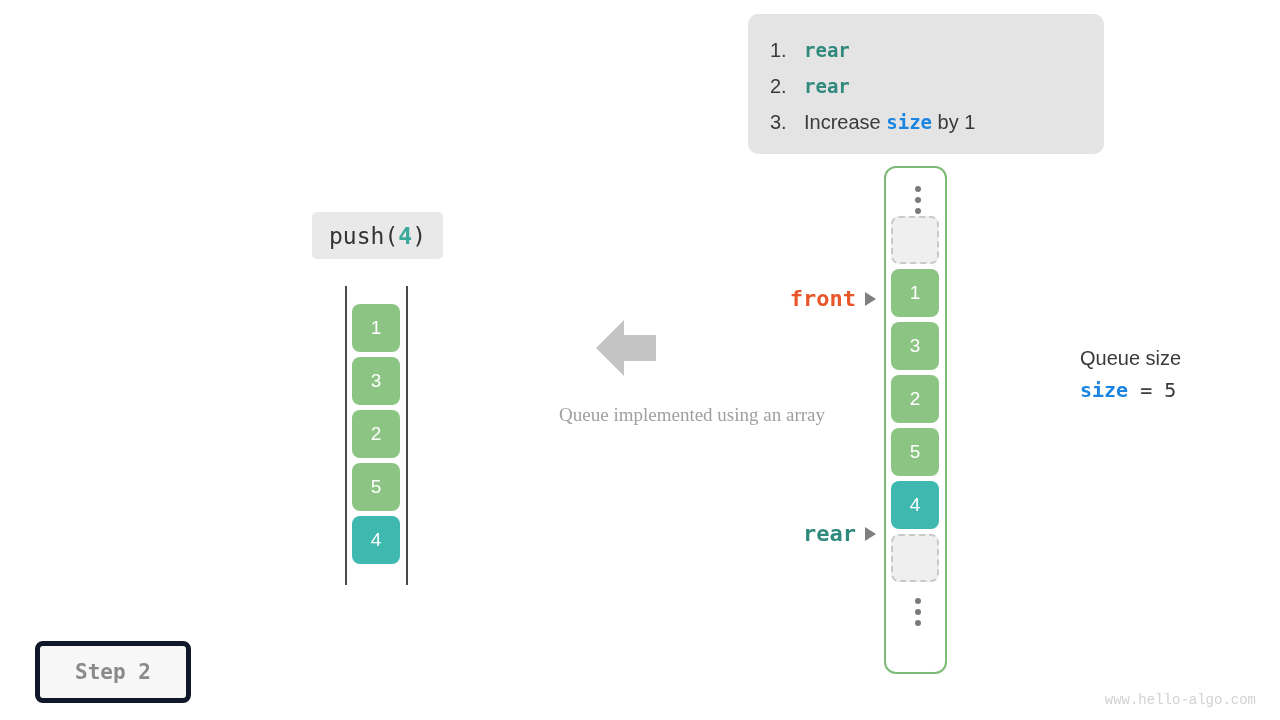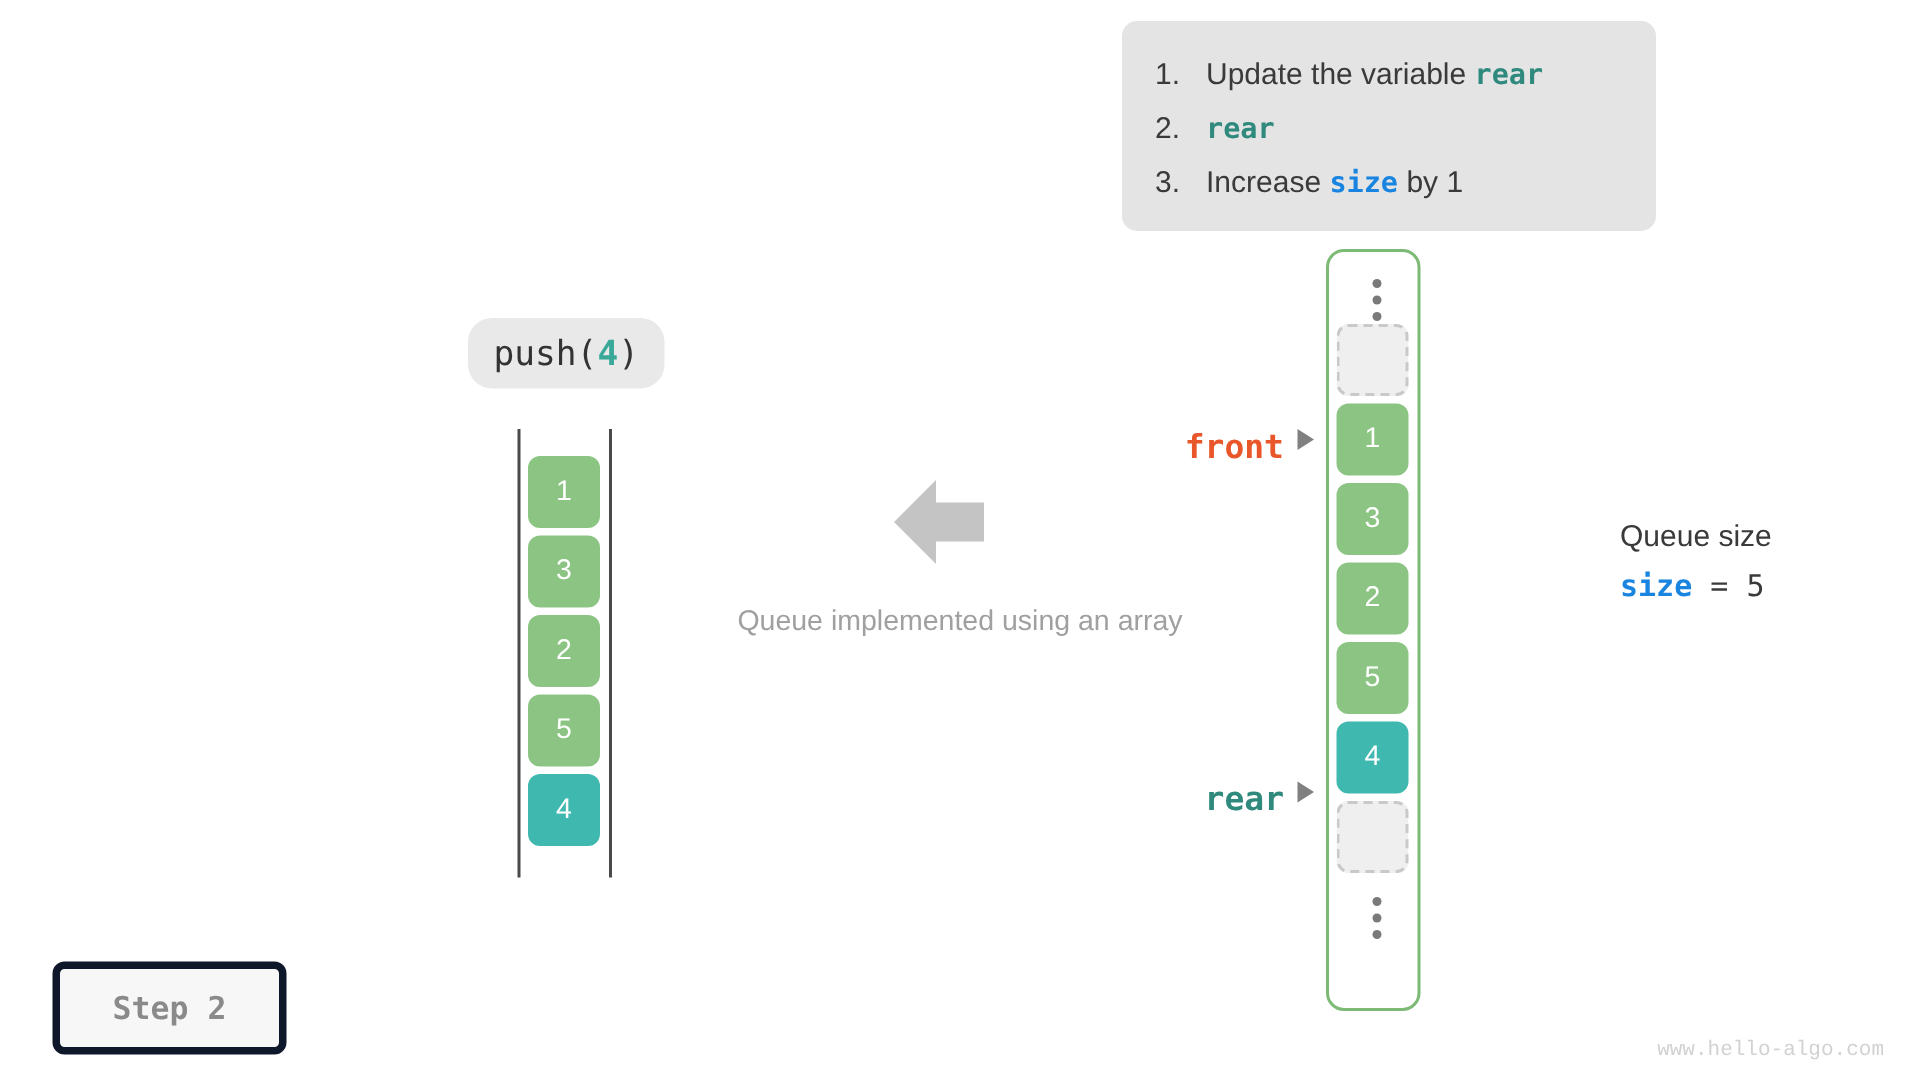--- a/index.html
+++ b/index.html
@@ -57,21 +57,21 @@
   }
 
   
   #push-label {
     position: absolute;
     left: 312px;
     top: 212px;
     width: 131px;
     height: 47px;
     background: #e9e9e9;
-    border-radius: 16px;
+    border-radius: 5px;
     display: flex;
     align-items: center;
     justify-content: center;
     font-family: "DejaVu Sans Mono", monospace;
     font-size: 23px;
     color: #333333;
     letter-spacing: 0px;
   }
   #push-label .arg {
     color: #3aa99a;
@@ -121,23 +121,24 @@
     left: 596px;
     top: 320px;
     width: 60px;
     height: 56px;
   }
   #center-caption {
     position: absolute;
     left: 455px;
     top: 404px;
     width: 370px;
-    text-align: center;
+    text-align: right;
     font-size: 19px;
     color: #a0a0a0;
+    font-family: Liberation Serif, serif;
   }
 
   
   #right-column {
     position: absolute;
     left: 884px;
     top: 166px;
     width: 63px;
     height: 508px;
     border: 2px solid #7dba75;
@@ -170,20 +171,21 @@
   .cell.empty {
     background: #efefef;
     border: 2px dashed #c9c9c9;
     box-sizing: border-box;
   }
 
   
   .pointer {
     position: absolute;
     display: flex;
+    align-items: center;
     font-family: "DejaVu Sans Mono", monospace;
     font-size: 22px;
     font-weight: bold;
   }
   #pointer-front {
     left: 700px;
     top: 286px;
     width: 176px;
     justify-content: flex-end;
     color: #e8562a;
@@ -255,21 +257,20 @@
     font-size: 14px;
     color: #d2d2d2;
   }
 </style>
 </head>
 <body>
 
 <div id="instruction-box">
   <div class="instruction-row">
     <span class="instruction-index">1.</span>
-    <span class="instruction-text">Update the variable </span>
     <span class="code-teal">rear</span>
     <span class="instruction-text"></span>
   </div>
   <div class="instruction-row">
     <span class="instruction-index">2.</span>
     <span class="code-teal">rear</span>
     <span class="instruction-text"></span>
   </div>
   <div class="instruction-row">
     <span class="instruction-index">3.</span>

